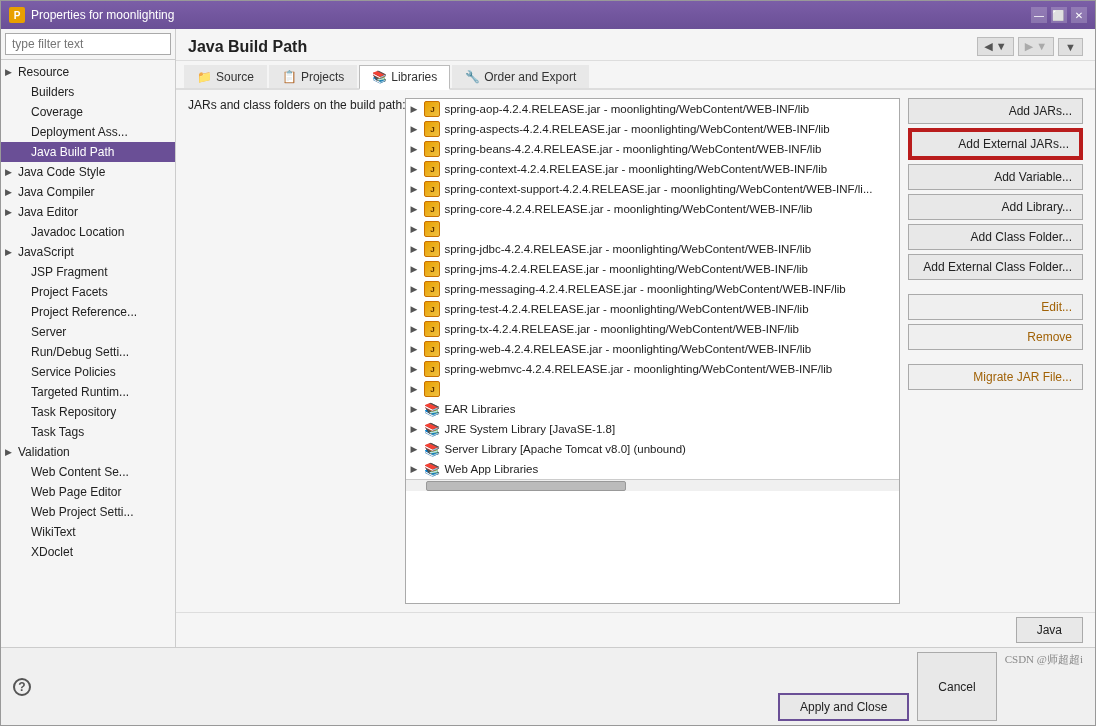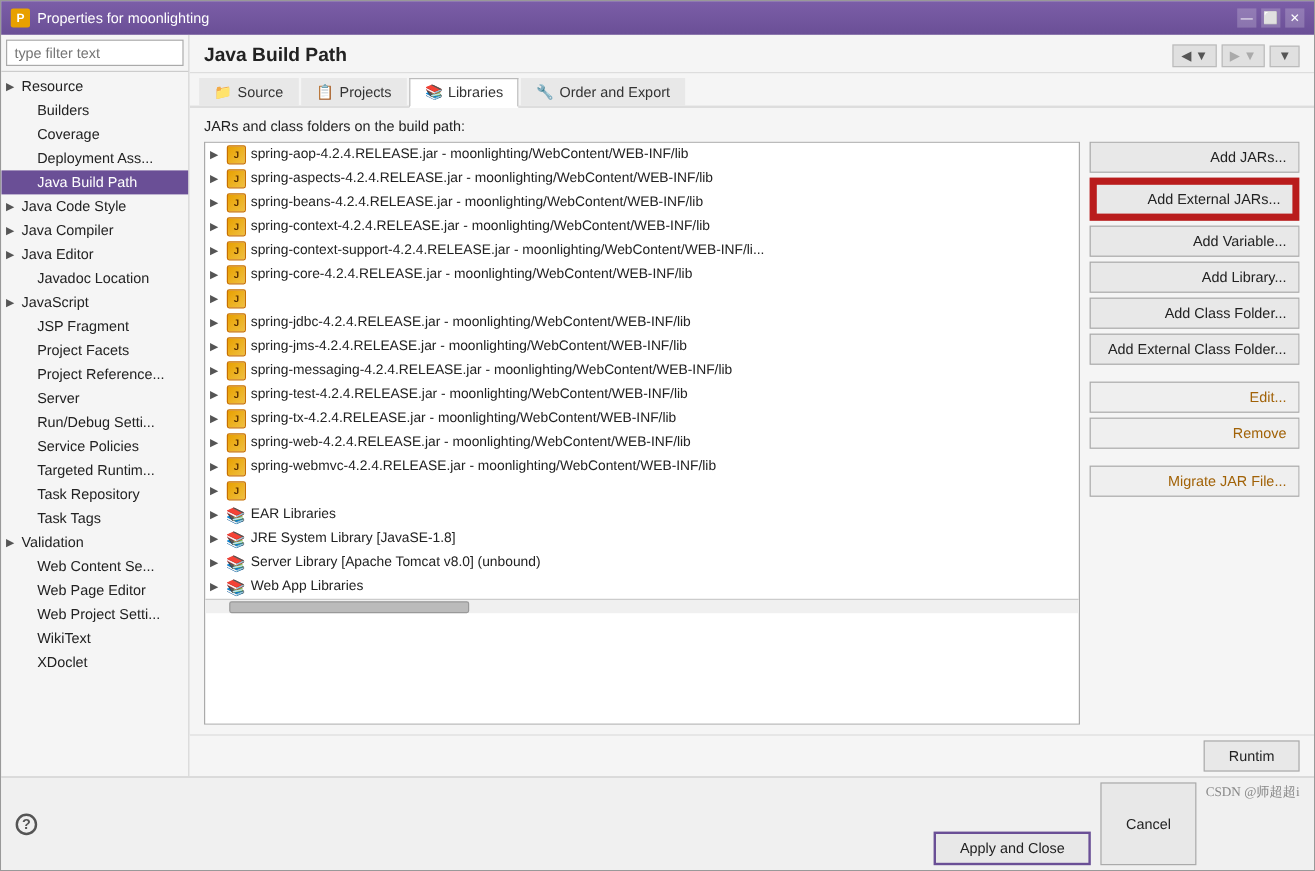--- a/index.html
+++ b/index.html
@@ -68,21 +68,21 @@
       justify-content: center;
     }
 
     .main-content {
       display: flex;
       flex: 1;
       overflow: hidden;
     }
 
     .sidebar {
-      width: 157px;
+      width: 175px;
       background: #f5f5f5;
       border-right: 1px solid #ccc;
       display: flex;
       flex-direction: column;
       flex-shrink: 0;
     }
 
     .filter-box {
       padding: 4px;
       border-bottom: 1px solid #ccc;
@@ -185,21 +185,21 @@
       font-weight: 500;
     }
 
     .tab-icon {
       font-size: 12px;
     }
 
     .content-area {
       flex: 1;
       display: flex;
-      flex-direction: column;
+      flex-direction: row;
       padding: 8px 12px;
       overflow: hidden;
     }
 
     .content-label {
       font-size: 12px;
       margin-bottom: 6px;
       color: #222;
     }
 
@@ -278,21 +278,21 @@
       padding: 5px 10px;
       background: #e8e8e8;
       border: 1px solid #aaa;
       cursor: pointer;
       font-size: 12px;
       text-align: right;
       color: #222;
       white-space: nowrap;
     }
     .action-btn.highlighted {
-      border: 6px solid #b91c1c;
+      border: 4px solid #b91c1c;
       background: #e8e8e8;
     }
 
     .action-btn.disabled {
       color: #a16207;
       cursor: default;
       background: #efefef;
     }
 
     .separator { height: 6px; }
@@ -682,21 +682,21 @@
             <div class="separator"></div>
             <button class="action-btn disabled">Edit...</button>
             <button class="action-btn disabled">Remove</button>
             <div class="separator"></div>
             <button class="action-btn disabled">Migrate JAR File...</button>
           </div>
         </div>
       </div>
 
       <div class="apply-section">
-        <button class="apply-btn">Runtim</button>
+        <button class="apply-btn">Java</button>
       </div>
     </div>
   </div>
 
   <div class="footer-bar">
     <div class="help-icon">?</div>
     <div style="display:flex; gap:8px;">
       <button class="bottom-btn primary">Apply and Close</button>
       <button class="bottom-btn">Cancel</button>
       <span class="watermark">CSDN @师超超i</span>

